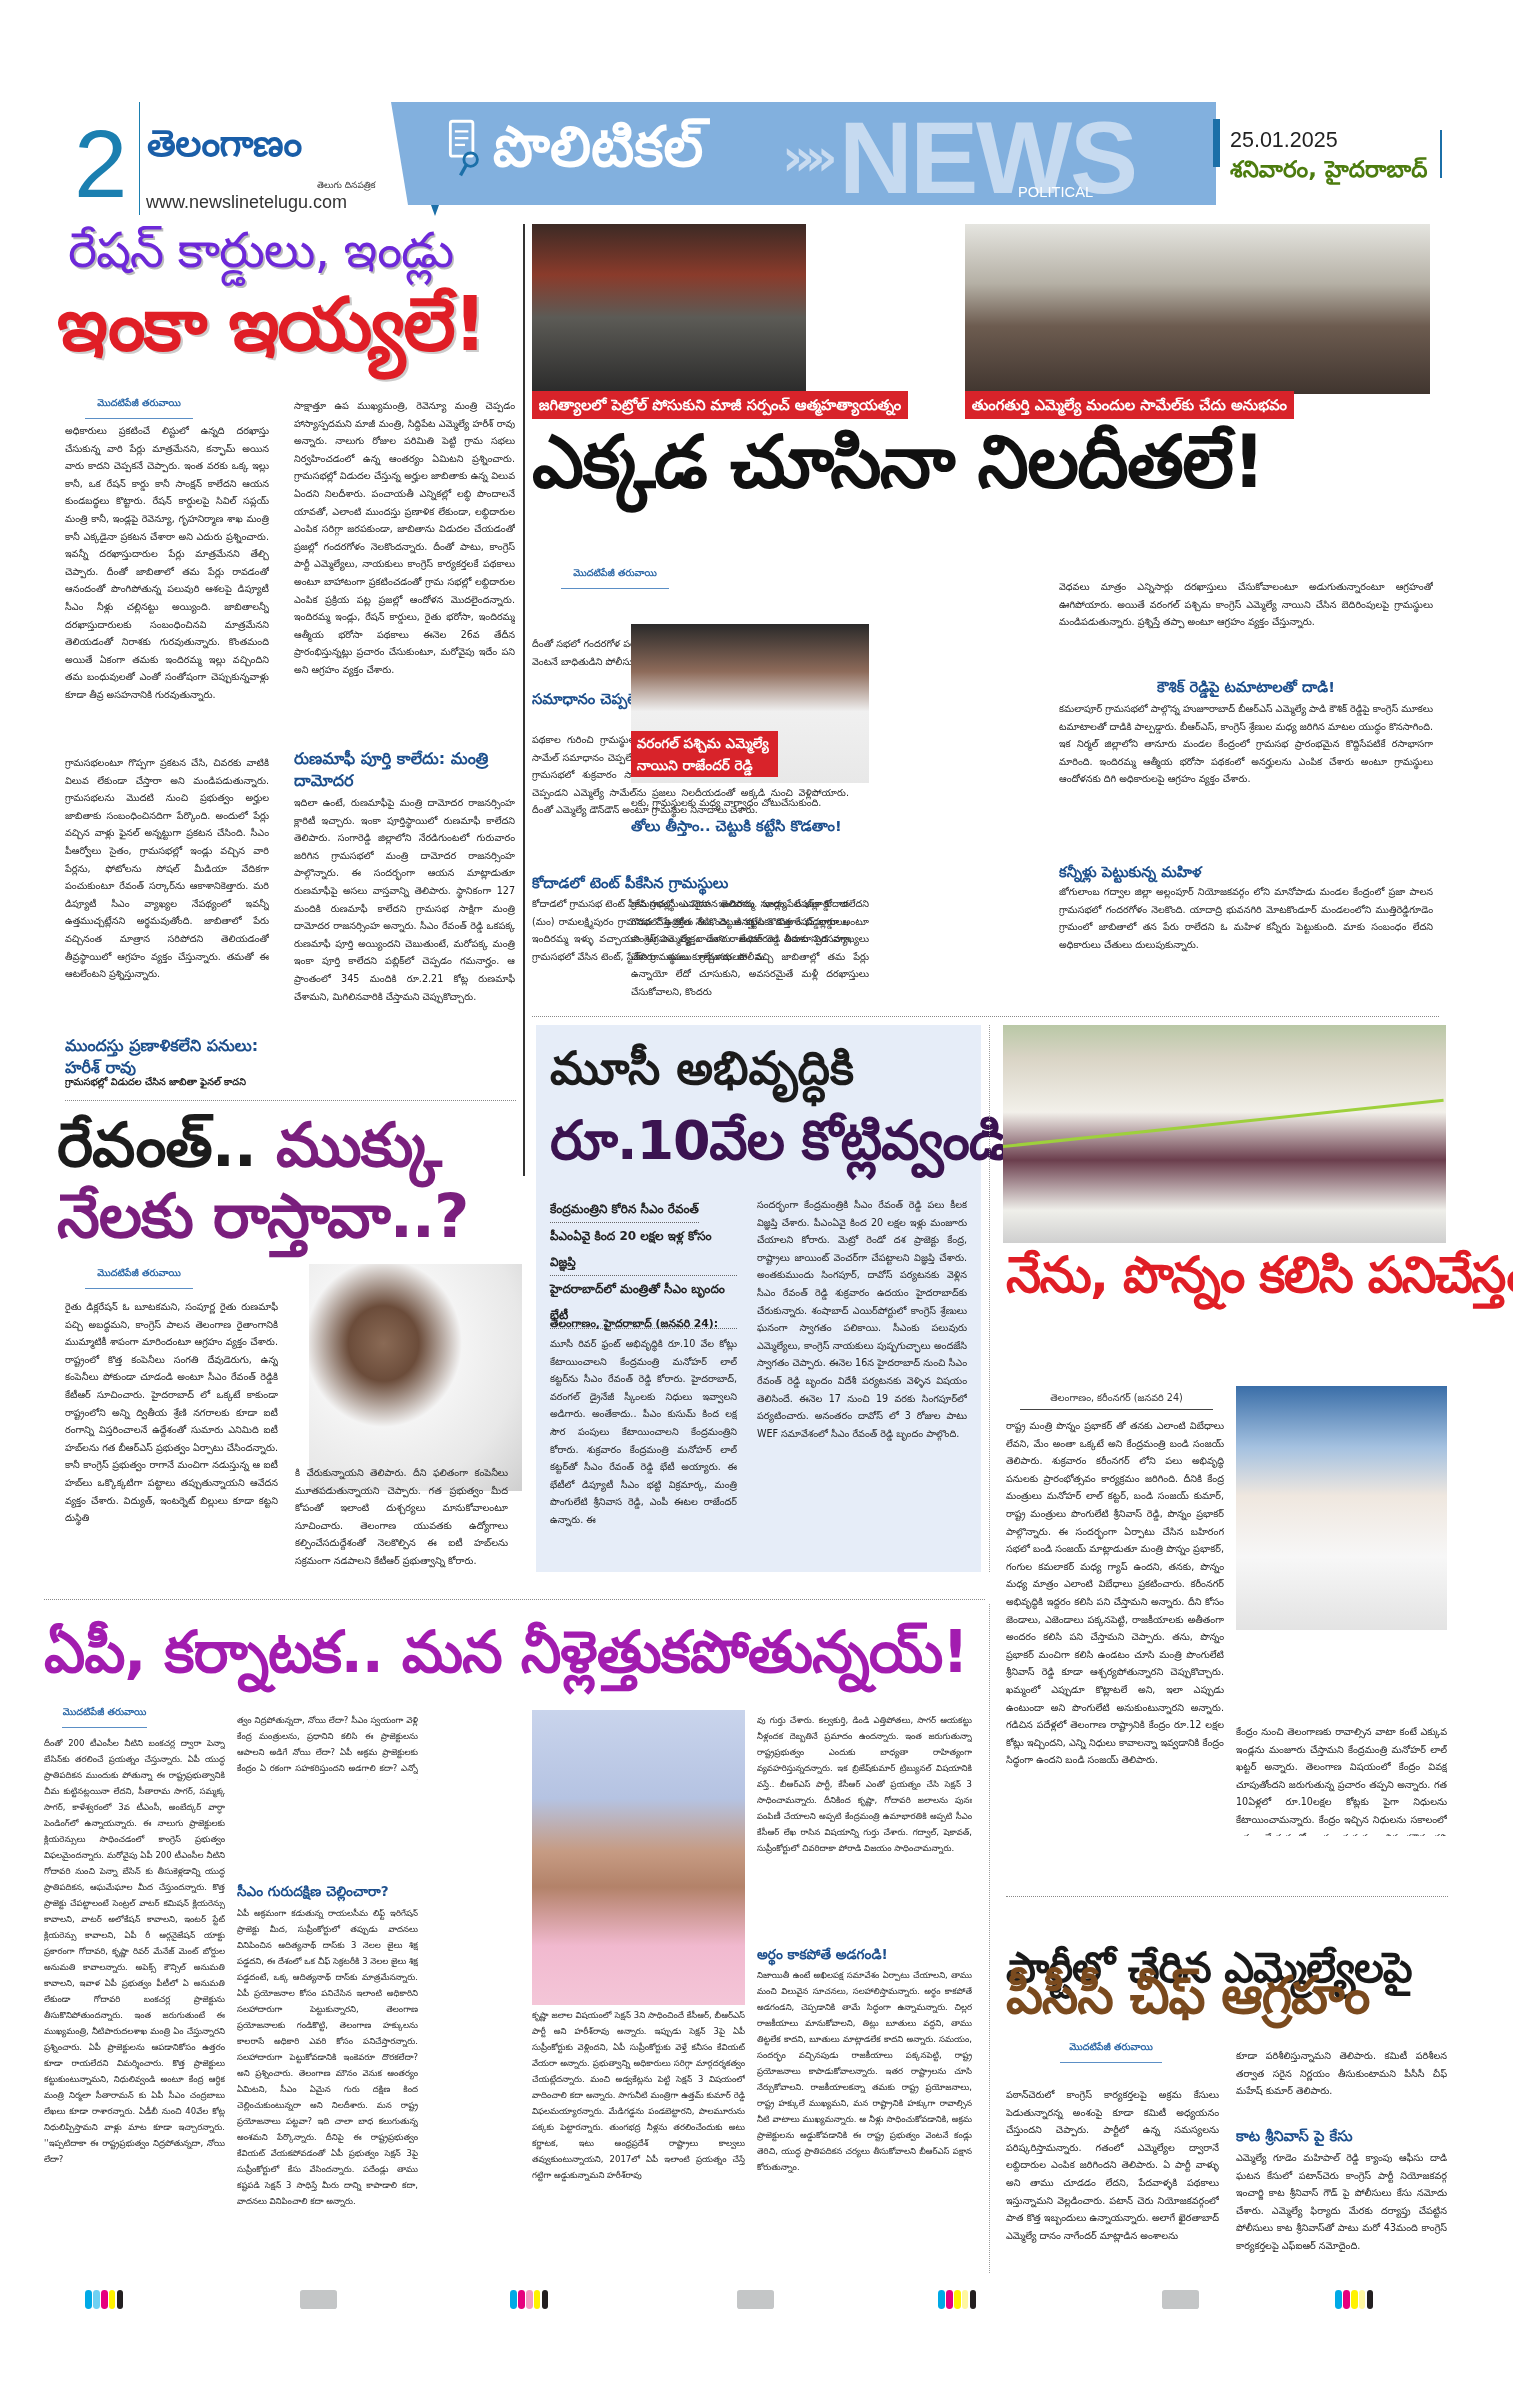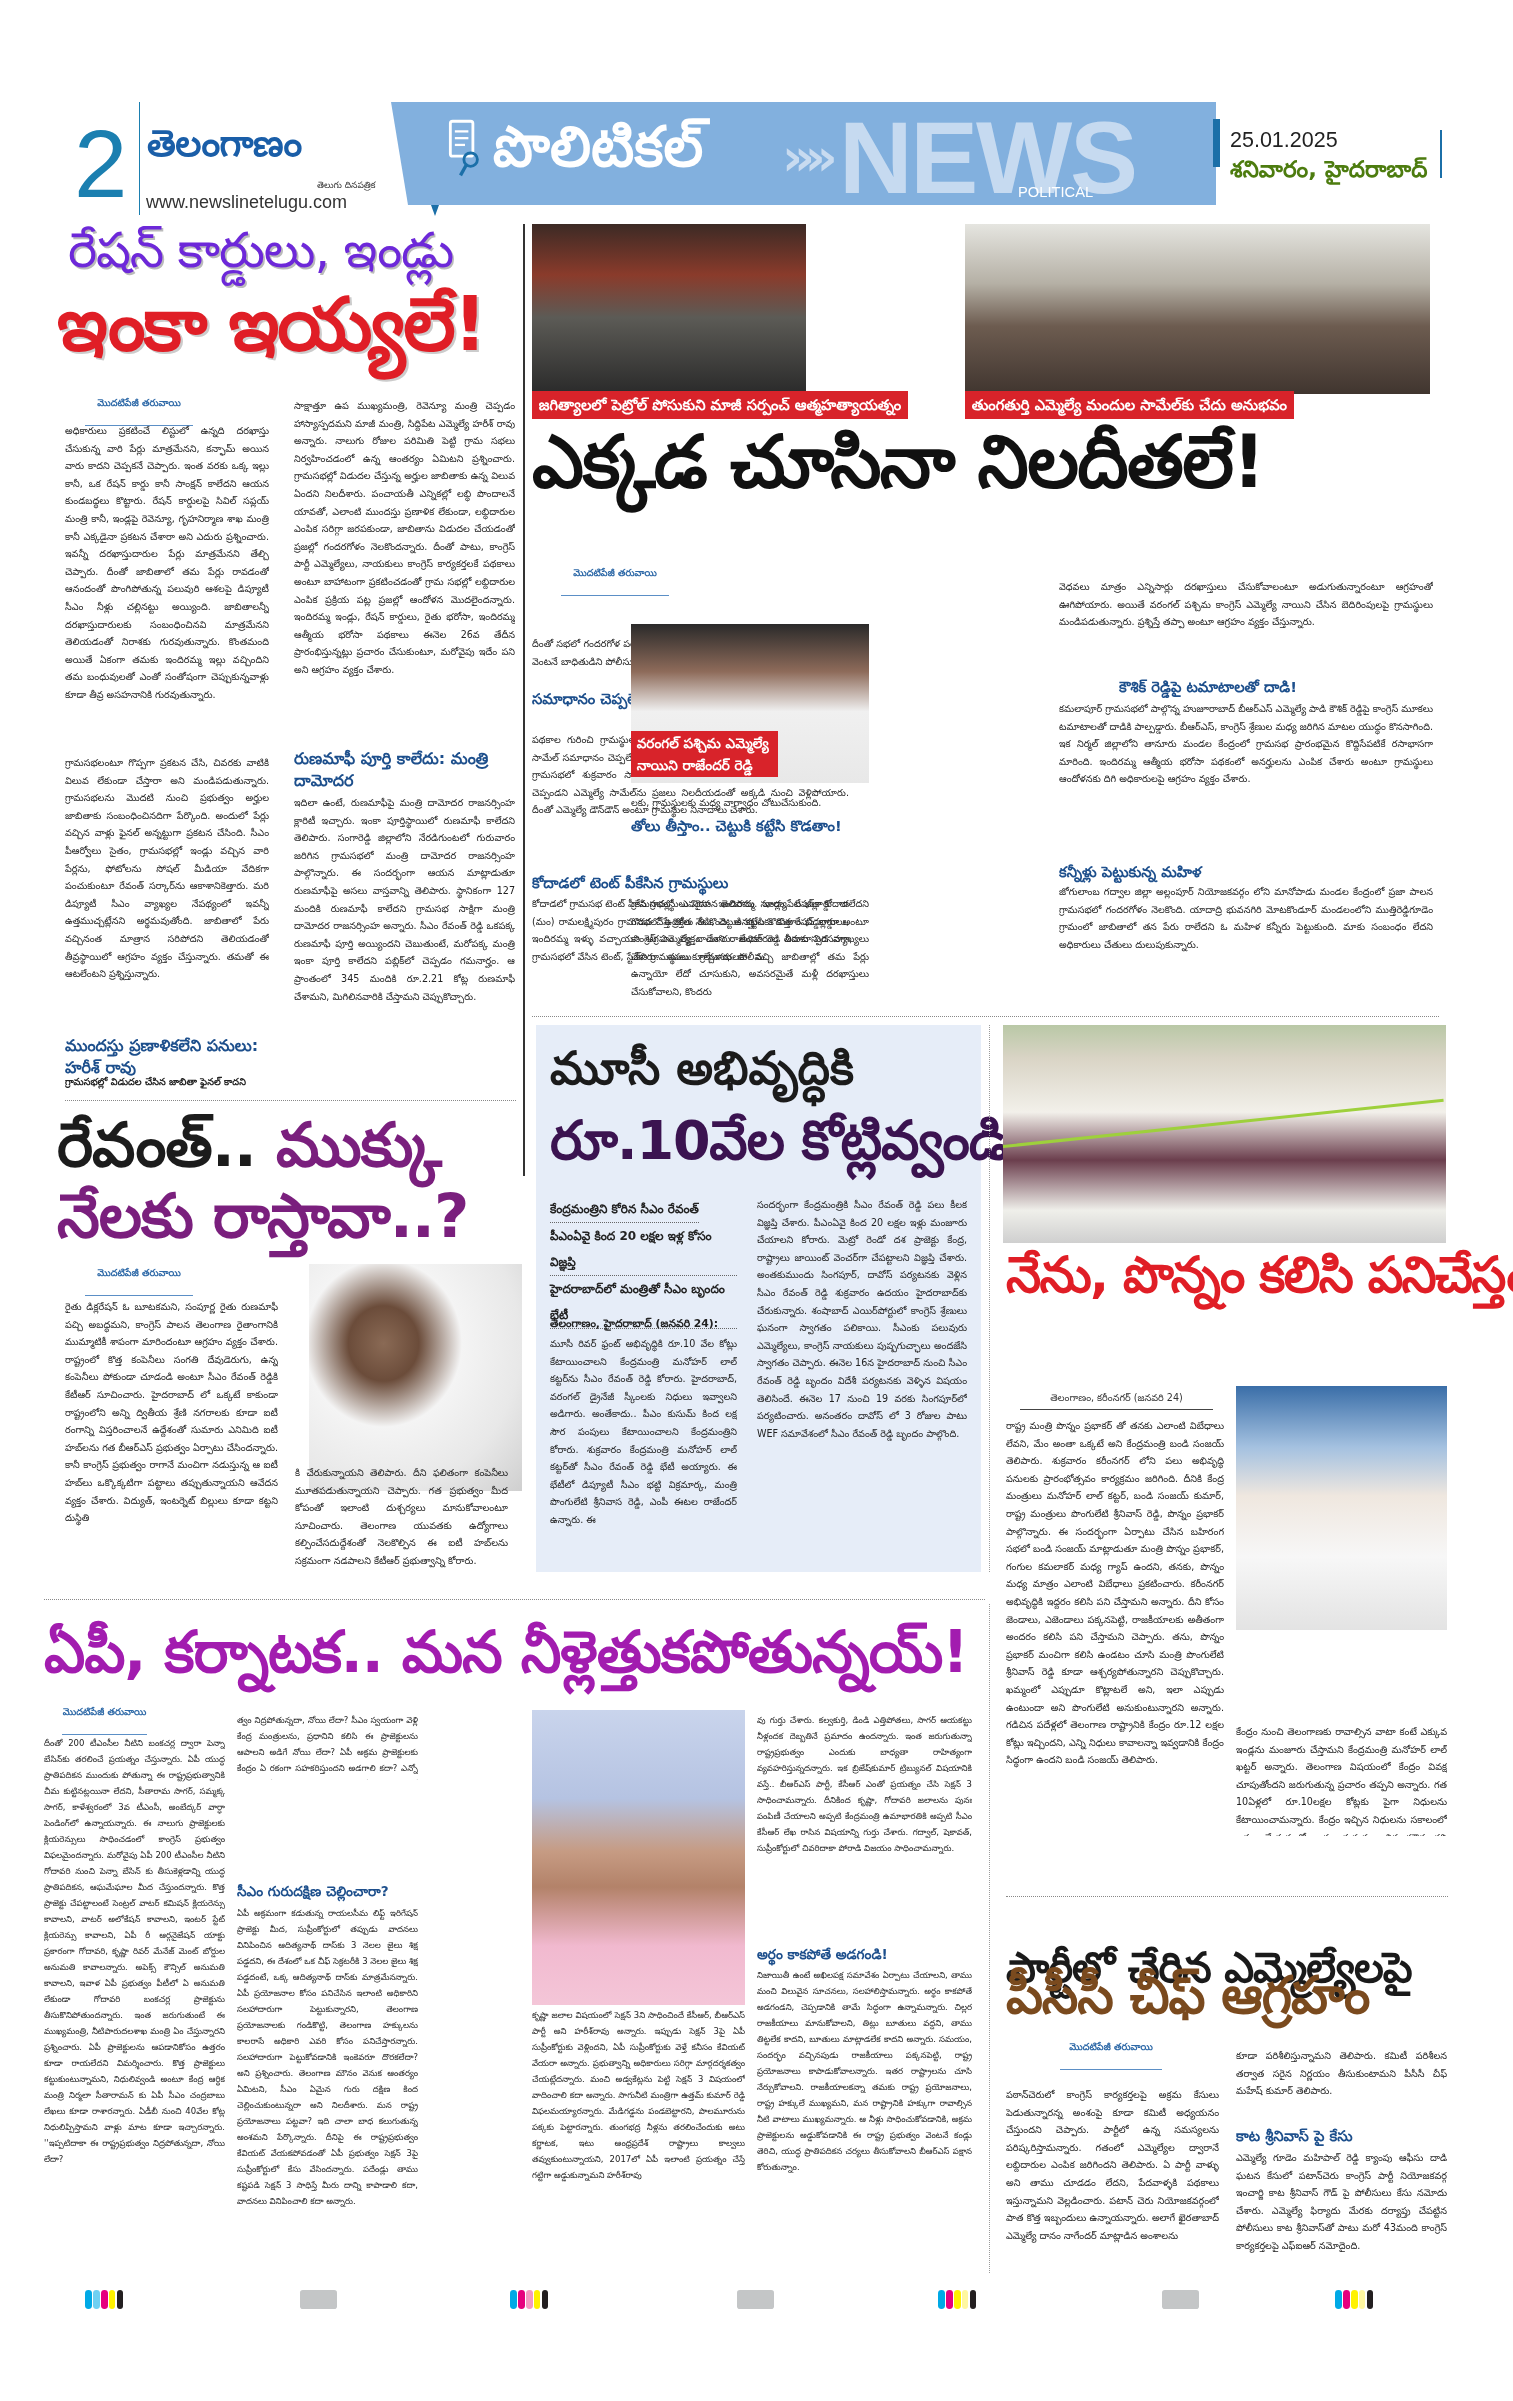--- a/index.html
+++ b/index.html
@@ -22,21 +22,21 @@
   #hdr-news { left: 839px; top: 107px; font-family: "Liberation Sans", sans-serif; font-size: 102px; font-weight: bold; color: #c6daf0; line-height: 1; letter-spacing: -2.3px; }
   #hdr-political { left: 1018px; top: 184px; font-family: "Liberation Sans", sans-serif; font-size: 14.7px; color: #ffffff; }
   #hdr-date-bar-l { left: 1213px; top: 119px; width: 6.8px; height: 48px; background: #1b6fa8; }
   #hdr-date { left: 1230px; top: 128px; font-family: "Liberation Sans", sans-serif; font-size: 21.5px; color: #222; }
   #hdr-day { left: 1230px; top: 156px; font-size: 23px; color: #4d7c0f; font-weight: bold; }
   #hdr-date-bar-r { left: 1440px; top: 130px; width: 2.3px; height: 48px; background: #1b6fa8; }
 
   
   .body-text { font-family: "DejaVu Sans", sans-serif; font-size: 9.6px; line-height: 17.6px; color: #222; text-align: justify; overflow: hidden; }
   .sub-head { font-family: "DejaVu Sans", sans-serif; font-weight: bold; color: #1d4f8c; font-size: 16px; line-height: 21.5px; }
-  .cont-tag { font-size: 9.6px; color: #2f6aa8; font-weight: bold; border-bottom: 1.7px solid #5b8fc6; padding-bottom: 14px; text-align: center; }
+  .cont-tag { font-size: 9.6px; color: #2f6aa8; font-weight: bold; border-bottom: 1.7px solid #5b8fc6; padding-bottom: 7px; text-align: center; }
   .dash-h { height: 0; border-top: 1.7px dotted #888; }
   .dash-v { width: 0; border-left: 1.7px dotted #999; }
   .photo { overflow: hidden; }
   .caption-red { background: #d8232a; color: #fff; font-weight: bold; font-size: 14.7px; line-height: 23px; padding: 2.3px 6.8px; white-space: nowrap; }
 
   
   #s1-h1 { left: 68px; top: 224px; font-size: 49px; font-weight: normal; color: #6d28d9; line-height: 1.1; letter-spacing: -1.1px; text-shadow: 1.7px 1.7px 0 #bbb; white-space: nowrap; }
   #s1-h2 { left: 57px; top: 286px; font-size: 74px; font-weight: bold; color: #e01e26; line-height: 1.05; letter-spacing: -2.3px; text-shadow: 2.3px 2.3px 0 #ccc; white-space: nowrap; }
   #s1-vrule { left: 523px; top: 224px; width: 2.3px; height: 952px; background: #333; }
 
@@ -144,21 +144,21 @@
 <div class="abs photo" style="left:631px; top:624px; width:238px; height:159px; background: linear-gradient(180deg,#2a2a2a 0%, #8e6b5a 30%, #f0f0f0 55%, #e8e8e8 100%);"></div>
 <div class="abs" style="left:631px; top:731px; width:147px; height:46px; background:#d8232a; color:#fff; font-weight:bold; font-size:13.6px; line-height:21.5px; padding:2.3px 5.7px;">వరంగల్ పశ్చిమ ఎమ్మెల్యే నాయిని రాజేందర్ రెడ్డి</div>
 <div class="abs body-text" style="left:631px; top:794px; width:238px; height:20px;">లకు, గ్రామస్థులకు మధ్య వాగ్వాదం చోటుచేసుకుంది.</div>
 <div class="abs sub-head-sm" style="left:631px; top:816px; width:238px;">తోలు తీస్తాం.. చెట్టుకి కట్టేసి కొడతాం!</div>
 <div class="abs body-text" style="left:631px; top:895px; width:238px; height:108px;">గ్రామసభల్లో ఎవరైనా ఇందిరమ్మ ఇండ్లు, రేషన్‌కార్డు రాలేదని గొడవ చేస్తే తోలు తీసి, చెట్టుకి కట్టేసి కొడుతాం బిడ్డల్లారా అంటూ కాంగ్రెస్ ఎమ్మెల్యే నాయిని రాజేందర్ రెడ్డి వివాదాస్పద వ్యాఖ్యలు చేశారు. అసలు గ్రామసభలకు వచ్చి జాబితాల్లో తమ పేర్లు ఉన్నాయో లేదో చూసుకుని, అవసరమైతే మళ్లీ దరఖాస్తులు చేసుకోవాలని, కొందరు</div>
 
 <div class="abs body-text" style="left:730px; top:624px; width:0;"></div>
 <div class="abs body-text" style="left:887px; top:624px; width:0;"></div>
 
 <div class="abs body-text" style="left:1059px; top:578px; width:374px; height:99px;">వెధవలు మాత్రం ఎన్నిసార్లు దరఖాస్తులు చేసుకోవాలంటూ అడుగుతున్నారంటూ ఆగ్రహంతో ఊగిపోయారు. అయితే వరంగల్ పశ్చిమ కాంగ్రెస్ ఎమ్మెల్యే నాయిని చేసిన బెదిరింపులపై గ్రామస్థులు మండిపడుతున్నారు. ప్రశ్నిస్తే తప్పా అంటూ ఆగ్రహం వ్యక్తం చేస్తున్నారు.</div>
-<div class="abs sub-head-sm" style="left:1119px; top:677px; width:374px;">కౌశిక్ రెడ్డిపై టమాటాలతో దాడి!</div>
+<div class="abs sub-head-sm" style="left:1059px; top:677px; width:374px;text-align:center;">కౌశిక్ రెడ్డిపై టమాటాలతో దాడి!</div>
 <div class="abs body-text" style="left:1059px; top:700px; width:374px; height:145px;">కమలాపూర్ గ్రామసభలో పాల్గొన్న హుజూరాబాద్ బీఆర్ఎస్ ఎమ్మెల్యే పాడి కౌశిక్ రెడ్డిపై కాంగ్రెస్ మూకలు టమాటాలతో దాడికి పాల్పడ్డారు. బీఆర్ఎస్, కాంగ్రెస్ శ్రేణుల మధ్య జరిగిన మాటల యుద్ధం కొనసాగింది. ఇక నిర్మల్ జిల్లాలోని తానూరు మండల కేంద్రంలో గ్రామసభ ప్రారంభమైన కొద్దిసేపటికే రసాభాసగా మారింది. ఇందిరమ్మ ఆత్మీయ భరోసా పథకంలో అనర్హులను ఎంపిక చేశారు అంటూ గ్రామస్థులు ఆందోళనకు దిగి అధికారులపై ఆగ్రహం వ్యక్తం చేశారు.</div>
 <div class="abs sub-head-sm" style="left:1059px; top:862px; width:374px;">కన్నీళ్లు పెట్టుకున్న మహిళ</div>
 <div class="abs body-text" style="left:1059px; top:883px; width:374px; height:119px;">జోగులాంబ గద్వాల జిల్లా అల్లంపూర్ నియోజకవర్గం లోని మానోపాడు మండల కేంద్రంలో ప్రజా పాలన గ్రామసభలో గందరగోళం నెలకొంది. యాదాద్రి భువనగిరి మోటకొండూర్ మండలంలోని ముత్తిరెడ్డిగూడెం గ్రామంలో జాబితాలో తన పేరు రాలేదని ఓ మహిళ కన్నీరు పెట్టుకుంది. మాకు సంబంధం లేదని అధికారులు చేతులు దులుపుకున్నారు.</div>
 
 <div class="abs dash-h" style="left:532px; top:1016px; width:907px;"></div>
 
 <div class="abs" id="s3-h1">
   <span class="blk">రేవంత్..</span>
   <span class="pur">ముక్కు</span>
 </div>

